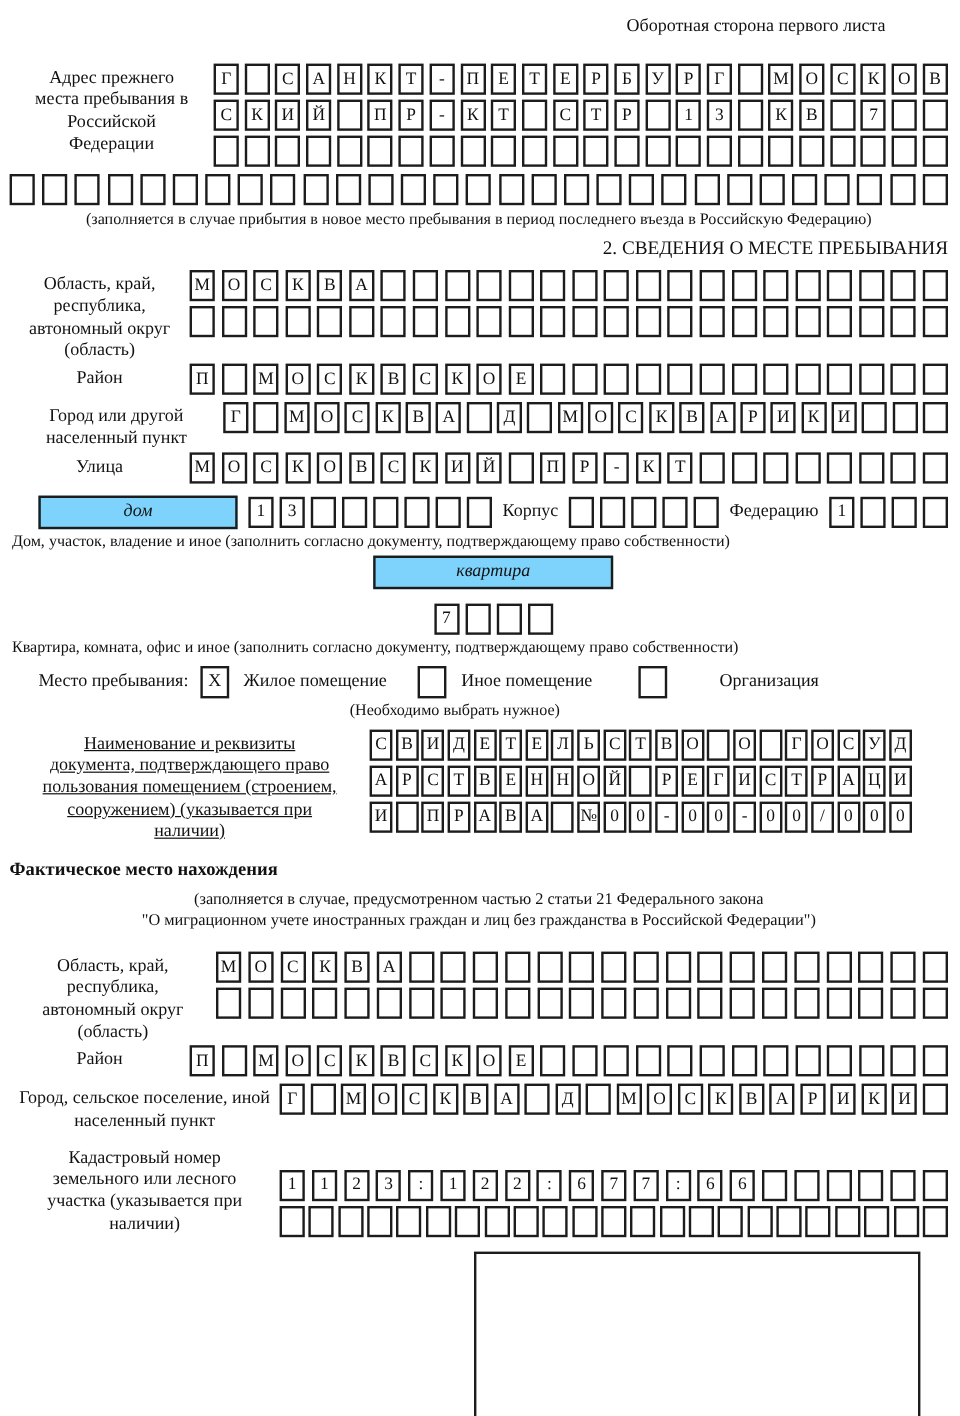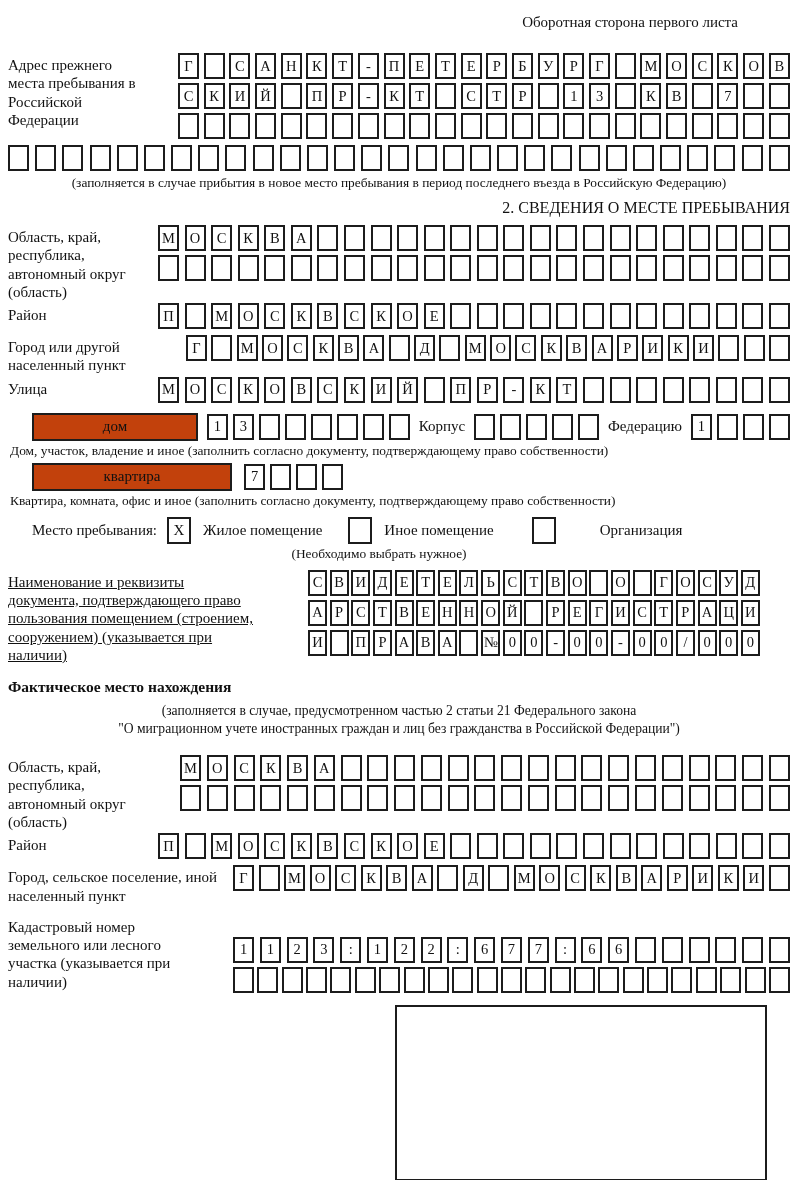--- a/index.html
+++ b/index.html
@@ -5,21 +5,21 @@
   html,body{margin:0;padding:0;background:#ffffff;}
   body{
     width:800px;height:1180px;overflow:hidden;
     font-family:"Liberation Serif","DejaVu Serif",serif;
     color:#111;
   }
   .page{padding:14px 10px 0 8px;box-sizing:border-box;}
   .hdr-note{font-size:15px;text-align:right;padding-right:52px;margin-bottom:22px;}
 
   
-  .frow{display:flex;align-items:flex-start;margin-bottom:2px;}
+  .frow{display:flex;align-items:flex-start;margin-bottom:2px;text-align:center;}
   .flabel{flex:none;font-size:15px;line-height:1.22;padding-top:3px;}
   .fcol{flex:1;min-width:0;}
   .boxrow{display:flex;justify-content:space-between;margin-bottom:4px;}
   .cb{
     flex:none;display:inline-flex;align-items:center;justify-content:center;
     box-sizing:border-box;width:21px;height:26px;border:2px solid #1c1c1c;
     font-size:14.5px;background:#fff;
   }
   .boxseq{display:inline-flex;gap:5px;}
   .w170{width:170px}.w150{width:150px}.w178{width:178px}
@@ -30,25 +30,25 @@
   .t150{max-width:150px;display:inline-block;}
   .t210{max-width:210px;display:inline-block;}
   .t185{max-width:185px;display:inline-block;}
   .t245{max-width:245px;display:inline-block;text-decoration:underline;}
 
   .small-note{font-size:13.4px;text-align:center;margin:2px 0 8px 0;}
   .sec-title{font-size:16px;font-weight:normal;text-align:right;margin:4px 0 8px 0;}
 
   
   .houserow{display:flex;align-items:center;justify-content:space-between;margin:6px 0 2px 24px;}
-  .aptrow{display:flex;align-items:center;gap:12px;margin:4px 0 2px 24px;}
+  .aptrow{display:flex;align-items:center;gap:12px;margin:4px 0 2px 24px;flex-direction:column;}
   .widebox{
     box-sizing:border-box;border:2px solid #1c1c1c;height:28px;
     display:inline-flex;align-items:center;justify-content:center;
-    font-size:15px;background:#c2410c;flex:none;
+    font-size:15px;background:#7dd3fc;flex:none;font-style:italic;
   }
   .wb165{width:166px}.wb200{width:200px}
   .inline-lbl{font-size:15px;flex:none;}
   .cap{font-size:13.4px;margin:2px 0 4px 2px;}
 
   
   .stayrow{display:flex;align-items:center;margin:8px 0 0 24px;}
   .stayrow .lbl{font-size:15px;}
   .chk{
     flex:none;display:inline-flex;align-items:center;justify-content:center;

